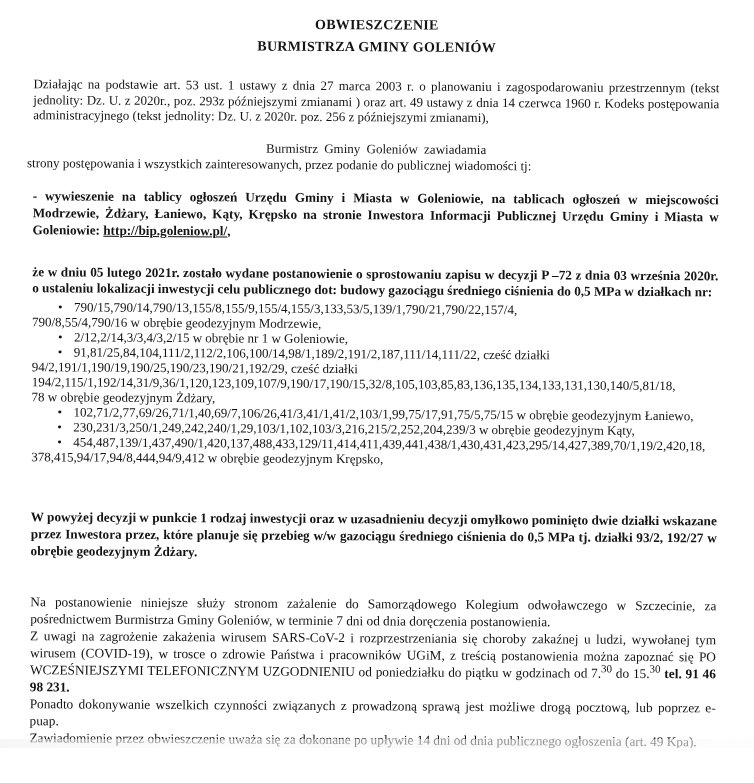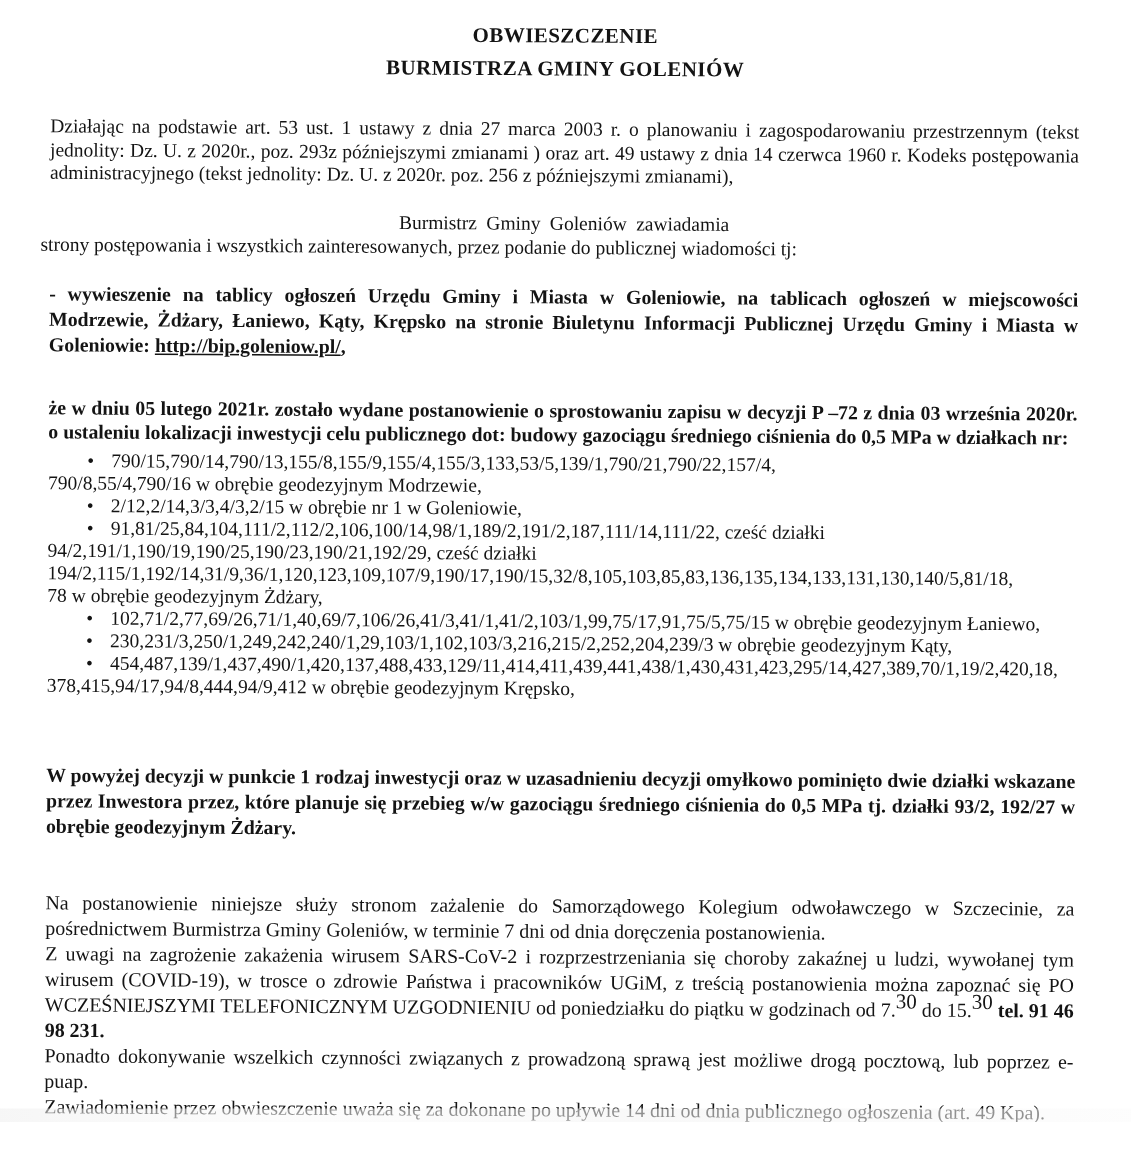--- a/index.html
+++ b/index.html
@@ -101,21 +101,21 @@
     margin-top: 34px;
   }
   .lower p {
     margin: 0;
     font-size: 13.3px;
     line-height: 17px;
     text-align: justify;
   }
   .sup {
     vertical-align: super;
-    font-size: 14px;
+    font-size: 11px;
     line-height: 0;
   }
   .bold {
     font-weight: bold;
   }
   .epuap {
     margin-top: 3px;
   }
   .scan-strip {
     position: absolute;
@@ -134,21 +134,21 @@
   <div class="content">
 
     <div class="title">OBWIESZCZENIE</div>
     <div class="title">BURMISTRZA GMINY GOLENIÓW</div>
 
     <div class="para legal">Działając na podstawie art. 53 ust. 1 ustawy z dnia 27 marca 2003 r. o planowaniu i zagospodarowaniu przestrzennym (tekst jednolity: Dz. U. z 2020r., poz. 293z późniejszymi zmianami ) oraz art. 49 ustawy z dnia 14 czerwca 1960 r. Kodeks postępowania administracyjnego (tekst jednolity: Dz. U. z 2020r. poz. 256 z późniejszymi zmianami),</div>
 
     <div class="announce">Burmistrz Gminy Goleniów zawiadamia</div>
     <div class="announce-sub">strony postępowania i wszystkich zainteresowanych, przez podanie do publicznej wiadomości tj:</div>
 
-    <div class="posting"><span>- wywieszenie na tablicy ogłoszeń Urzędu Gminy i Miasta w Goleniowie, na tablicach ogłoszeń w miejscowości Modrzewie, Żdżary, Łaniewo, Kąty, Krępsko na stronie Biuletynu Informacji Publicznej Urzędu Gminy i Miasta w Goleniowie: </span><a href="#">http://bip.goleniow.pl/</a><span>,</span></div>
+    <div class="posting"><span>- wywieszenie na tablicy ogłoszeń Urzędu Gminy i Miasta w Goleniowie, na tablicach ogłoszeń w miejscowości Modrzewie, Żdżary, Łaniewo, Kąty, Krępsko na stronie Inwestora Informacji Publicznej Urzędu Gminy i Miasta w Goleniowie: </span><a href="#">http://bip.goleniow.pl/</a><span>,</span></div>
 
     <div class="decision">że w dniu 05 lutego 2021r. zostało wydane postanowienie o sprostowaniu zapisu w decyzji P –72 z dnia 03 września 2020r. o ustaleniu lokalizacji inwestycji celu publicznego dot: budowy gazociągu średniego ciśnienia do 0,5 MPa w działkach nr:</div>
 
     <div class="plots">
       <div class="plot-item"><span class="blt">•</span><span>790/15,790/14,790/13,155/8,155/9,155/4,155/3,133,53/5,139/1,790/21,790/22,157/4,
 790/8,55/4,790/16  w obrębie geodezyjnym Modrzewie,</span></div>
       <div class="plot-item"><span class="blt">•</span><span>2/12,2/14,3/3,4/3,2/15 w obrębie nr 1 w Goleniowie,</span></div>
       <div class="plot-item"><span class="blt">•</span><span>91,81/25,84,104,111/2,112/2,106,100/14,98/1,189/2,191/2,187,111/14,111/22, cześć działki
 94/2,191/1,190/19,190/25,190/23,190/21,192/29, cześć działki
 194/2,115/1,192/14,31/9,36/1,120,123,109,107/9,190/17,190/15,32/8,105,103,85,83,136,135,134,133,131,130,140/5,81/18,

